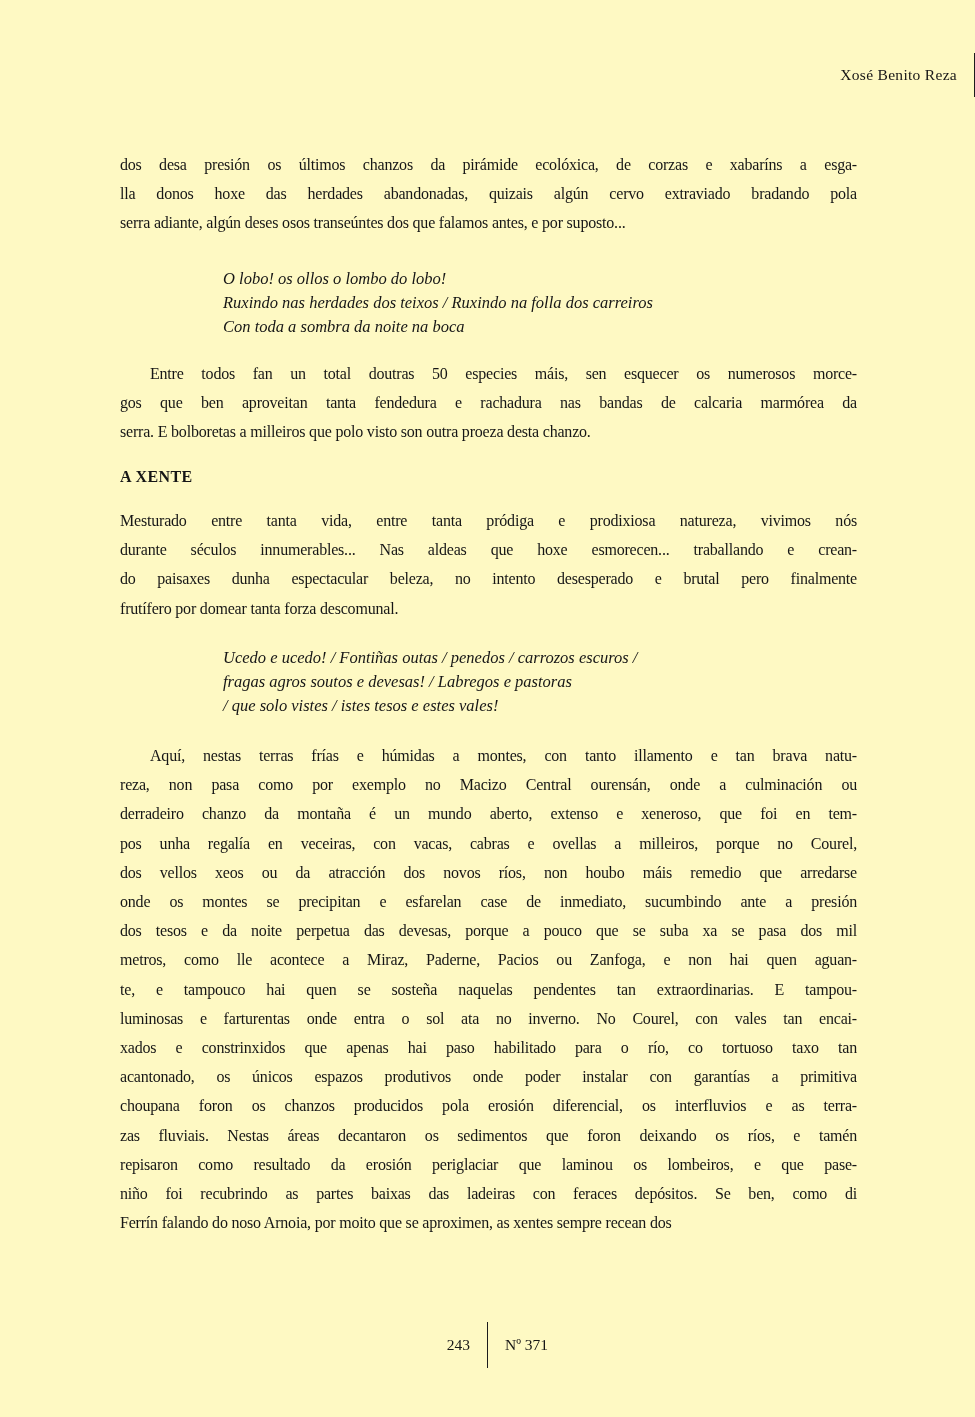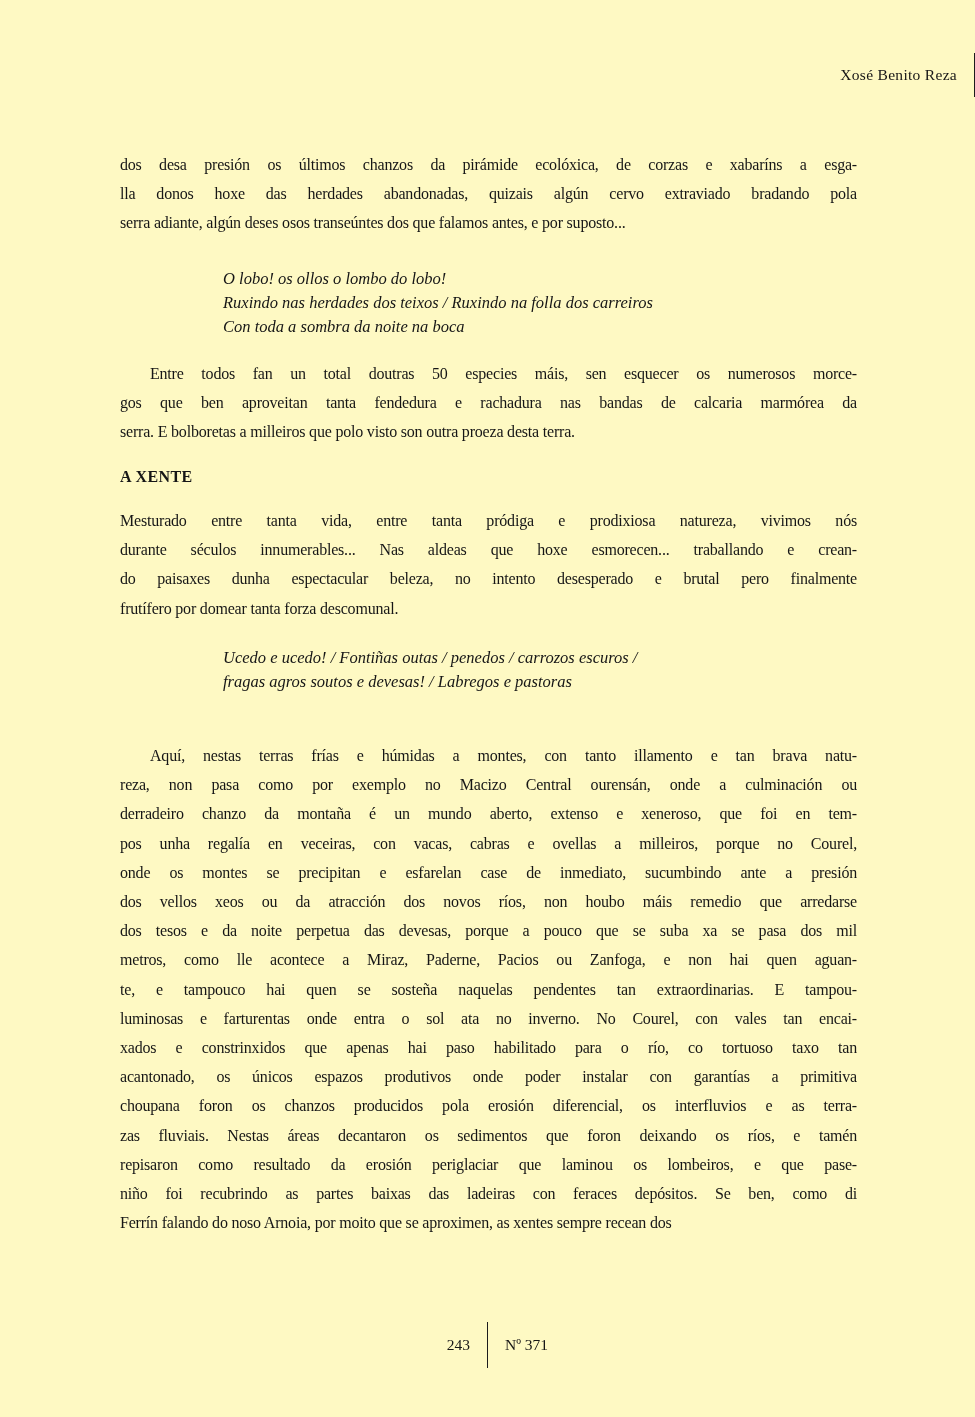--- a/index.html
+++ b/index.html
@@ -85,44 +85,45 @@
 
   <div class="verse" style="top:267px">
       <div class="vline">O lobo! os ollos o lombo do lobo!</div>
       <div class="vline">Ruxindo nas herdades dos teixos / Ruxindo na folla dos carreiros</div>
       <div class="vline">Con toda a sombra da noite na boca</div>
     </div>
 
   <div class="textcol para indent" style="top:359px">
       <div class="pline">Entre todos fan un total doutras 50 especies máis, sen esquecer os numerosos morce-</div>
       <div class="pline">gos que ben aproveitan tanta fendedura e rachadura nas bandas de calcaria marmórea da</div>
-      <div class="pline">serra. E bolboretas a milleiros que polo visto son outra proeza desta terra.</div>
+      <div class="pline">serra. E bolboretas a milleiros que polo visto son outra proeza desta chanzo.</div>
     </div>
 
   <h2 class="textcol heading" style="top:468px">A XENTE</h2>
 
   <div class="textcol para" style="top:506px">
       <div class="pline">Mesturado entre tanta vida, entre tanta pródiga e prodixiosa natureza, vivimos nós</div>
       <div class="pline">durante séculos innumerables... Nas aldeas que hoxe esmorecen... traballando e crean-</div>
       <div class="pline">do paisaxes dunha espectacular beleza, no intento desesperado e brutal pero finalmente</div>
       <div class="pline">frutífero por domear tanta forza descomunal.</div>
     </div>
 
   <div class="verse" style="top:646px">
       <div class="vline">Ucedo e ucedo! / Fontiñas outas / penedos / carrozos escuros /</div>
       <div class="vline">fragas agros soutos e devesas! / Labregos e pastoras</div>
+      <div class="vline">/ que solo vistes / istes tesos e estes vales!</div>
     </div>
 
   <div class="textcol para indent" style="top:741px">
       <div class="pline">Aquí, nestas terras frías e húmidas a montes, con tanto illamento e tan brava natu-</div>
       <div class="pline">reza, non pasa como por exemplo no Macizo Central ourensán, onde a culminación ou</div>
       <div class="pline">derradeiro chanzo da montaña é un mundo aberto, extenso e xeneroso, que foi en tem-</div>
       <div class="pline">pos unha regalía en veceiras, con vacas, cabras e ovellas a milleiros, porque no Courel,</div>
+      <div class="pline">dos vellos xeos ou da atracción dos novos ríos, non houbo máis remedio que arredarse</div>
       <div class="pline">onde os montes se precipitan e esfarelan case de inmediato, sucumbindo ante a presión</div>
-      <div class="pline">dos vellos xeos ou da atracción dos novos ríos, non houbo máis remedio que arredarse</div>
       <div class="pline">dos tesos e da noite perpetua das devesas, porque a pouco que se suba xa se pasa dos mil</div>
       <div class="pline">metros, como lle acontece a Miraz, Paderne, Pacios ou Zanfoga, e non hai quen aguan-</div>
       <div class="pline">te, e tampouco hai quen se sosteña naquelas pendentes tan extraordinarias. E tampou-</div>
       <div class="pline">luminosas e farturentas onde entra o sol ata no inverno. No Courel, con vales tan encai-</div>
       <div class="pline">xados e constrinxidos que apenas hai paso habilitado para o río, co tortuoso taxo tan</div>
       <div class="pline">acantonado, os únicos espazos produtivos onde poder instalar con garantías a primitiva</div>
       <div class="pline">choupana foron os chanzos producidos pola erosión diferencial, os interfluvios e as terra-</div>
       <div class="pline">zas fluviais. Nestas áreas decantaron os sedimentos que foron deixando os ríos, e tamén</div>
       <div class="pline">repisaron como resultado da erosión periglaciar que laminou os lombeiros, e que pase-</div>
       <div class="pline">niño foi recubrindo as partes baixas das ladeiras con feraces depósitos. Se ben, como di</div>

